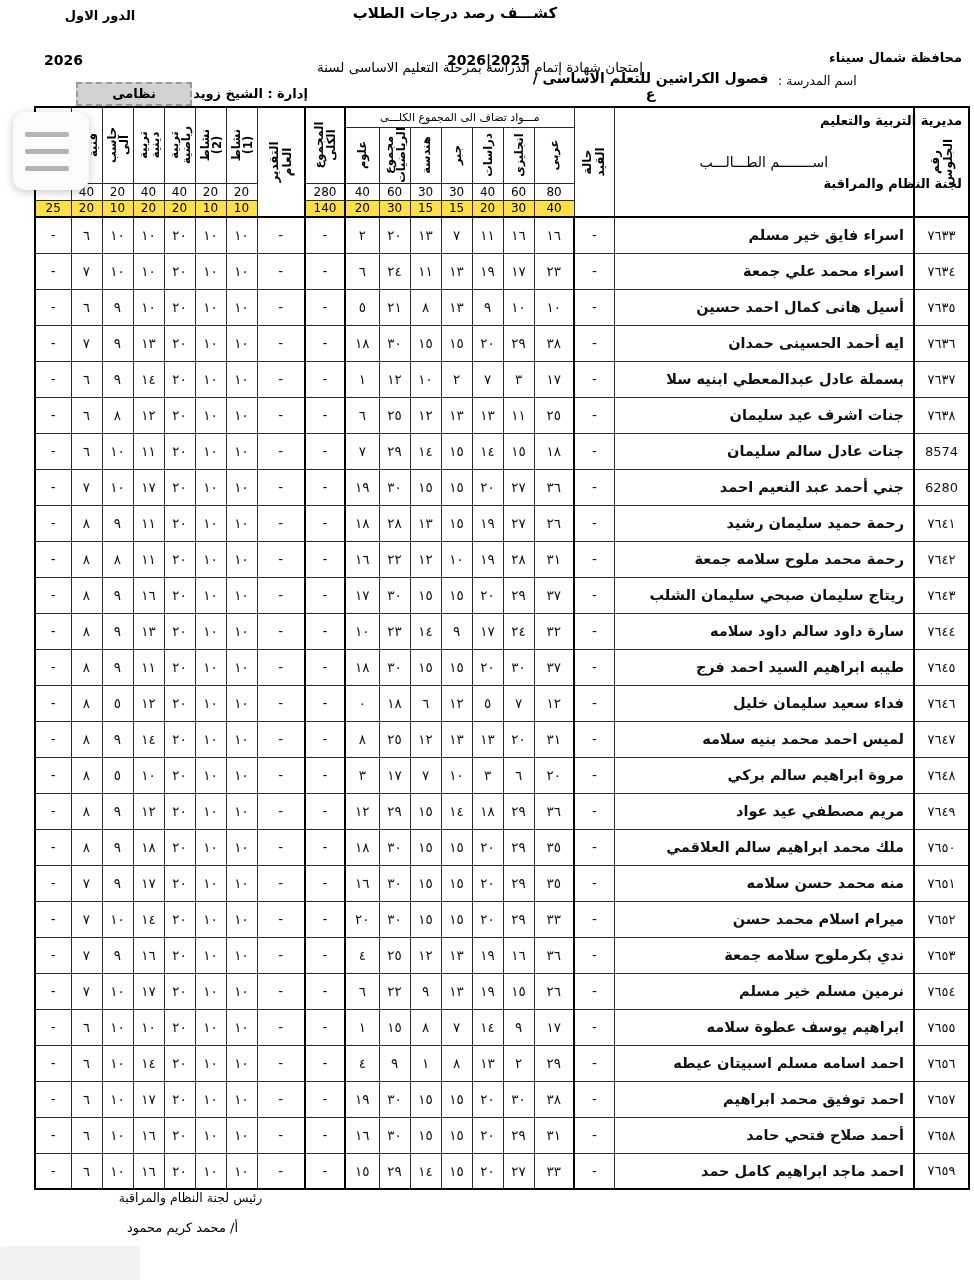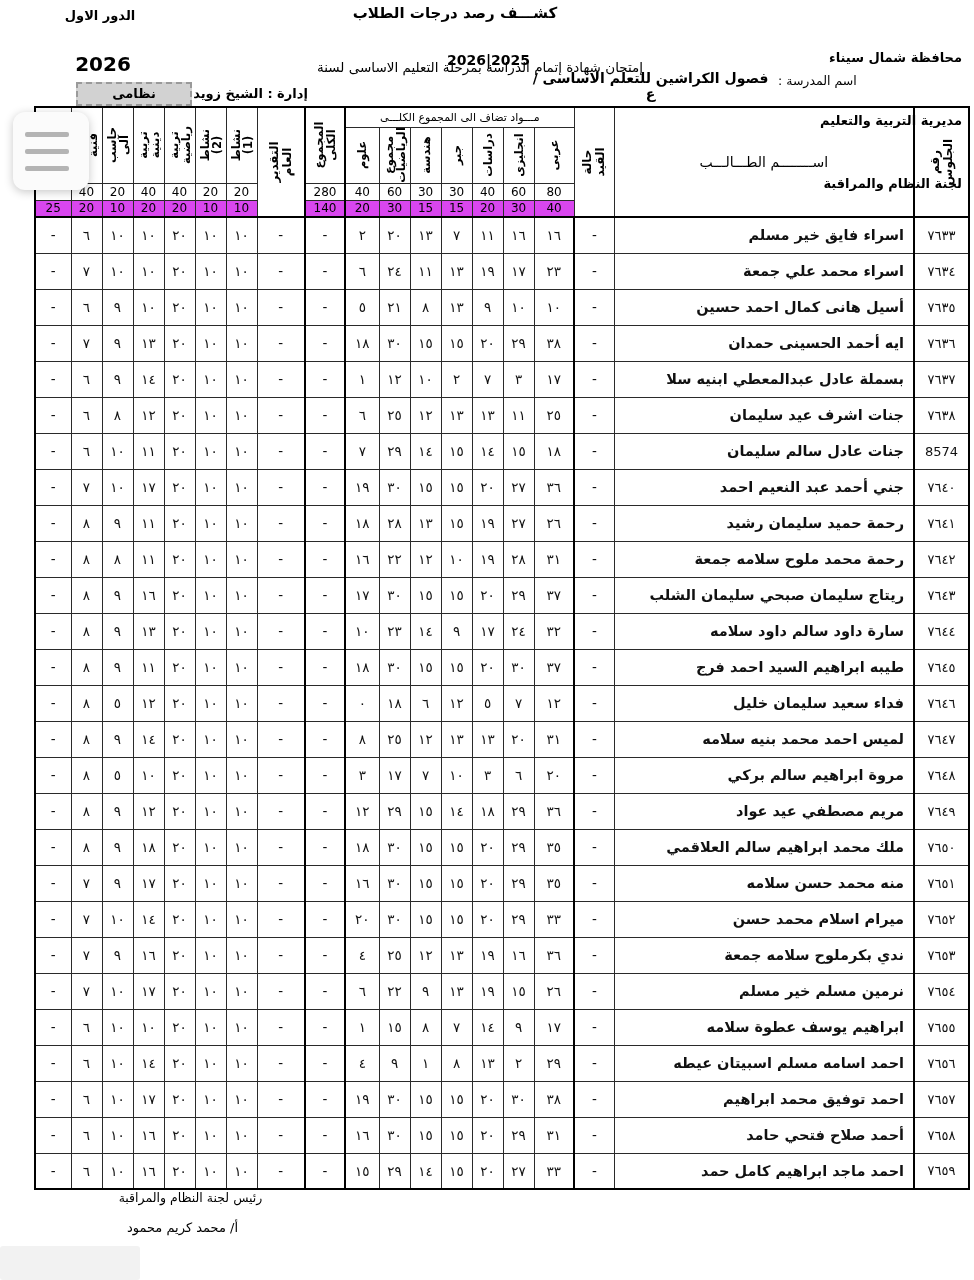--- a/index.html
+++ b/index.html
@@ -8,21 +8,21 @@
     font-family:"DejaVu Sans", sans-serif;color:#000;overflow:hidden;
   }
   .abs{position:absolute;}
   
   .org{top:2px;right:12px;text-align:right;font-weight:bold;font-size:13px;}
   .org div{margin-bottom:13px;margin-top:48px;}
   .title{top:4px;left:305px;width:300px;text-align:center;font-size:15px;font-weight:bold;}
   .subtitle{top:31px;left:250px;width:460px;text-align:center;font-size:13.5px;font-weight:normal;margin-top:28px;}
   .yearline{top:52px;left:330px;width:200px;text-align:right;font-size:14px;font-weight:bold;direction:ltr;}
   .round{top:8px;left:55px;width:90px;text-align:center;font-size:13px;font-weight:bold;}
-  .round-year{top:52px;left:66px;width:74px;text-align:center;font-size:20px;font-weight:bold;direction:ltr;}
+  .round-year{top:52px;left:44px;width:74px;font-size:14px;font-weight:bold;direction:ltr;}
   .school-label{top:73px;left:778px;width:104px;text-align:left;font-size:12.5px;}
   .school-name{top:70px;left:528px;width:245px;text-align:center;font-size:14px;font-weight:bold;}
   .admin{top:86px;left:183px;width:135px;text-align:center;font-size:13px;font-weight:bold;}
   .nizami{top:82px;left:48px;width:112px;height:20px;background:#d2d2d2;border:2px dashed #9a9a9a;
     text-align:center;font-size:13px;font-weight:bold;line-height:20px;margin-left:28px;}
   
   table.sheet{
     position:absolute;top:106px;left:34px;width:934px;border-collapse:collapse;
     table-layout:fixed;direction:rtl;border:2px solid #000;
   }
@@ -37,21 +37,21 @@
   tbody tr{height:36px;}
   .group-head{font-size:11px;font-weight:bold;}
   .vcell{position:relative;}
   .vtext{
     position:absolute;top:50%;left:50%;
     transform:translate(-50%,-50%) rotate(-90deg);
     white-space:pre-line;font-weight:bold;font-size:11.5px;line-height:1.05;
   }
   .vbig .vtext{font-size:12px;}
   .num{font-size:12px;font-weight:bold;}
-  tr.r4 td{background:#d946ef;border-bottom:2px solid #000;}
+  tr.r4 td{background:#fde047;border-bottom:2px solid #000;}
   .b-left{border-left:2px solid #000 !important;}
   .b-bottom{border-bottom:2px solid #000 !important;}
   .name-head{font-size:14px;font-weight:bold;}
   tbody td{font-size:13.5px;color:#111;}
   tbody td.name-cell{text-align:right;padding-right:9px;font-weight:bold;font-size:14.5px;white-space:nowrap;overflow:hidden;}
   tbody td.seat-cell{font-size:13px;}
   
   .sign-title{top:1190px;left:58px;width:265px;text-align:center;font-size:12.5px;}
   .sign-name{top:1220px;left:75px;width:215px;text-align:center;font-size:13px;}
   
@@ -344,21 +344,21 @@
         <td>-</td>
         <td>١٠</td>
         <td>١٠</td>
         <td>٢٠</td>
         <td>١١</td>
         <td>١٠</td>
         <td>٦</td>
         <td>-</td>
       </tr>
       <tr>
-        <td class="seat-cell b-left">٧٦٤٠</td>
+        <td class="seat-cell b-left">6280</td>
         <td class="name-cell">جني أحمد عبد النعيم احمد</td>
         <td class="b-left">-</td>
         <td>٣٦</td>
         <td>٢٧</td>
         <td>٢٠</td>
         <td>١٥</td>
         <td>١٥</td>
         <td>٣٠</td>
         <td class="b-left">١٩</td>
         <td class="b-left">-</td>

